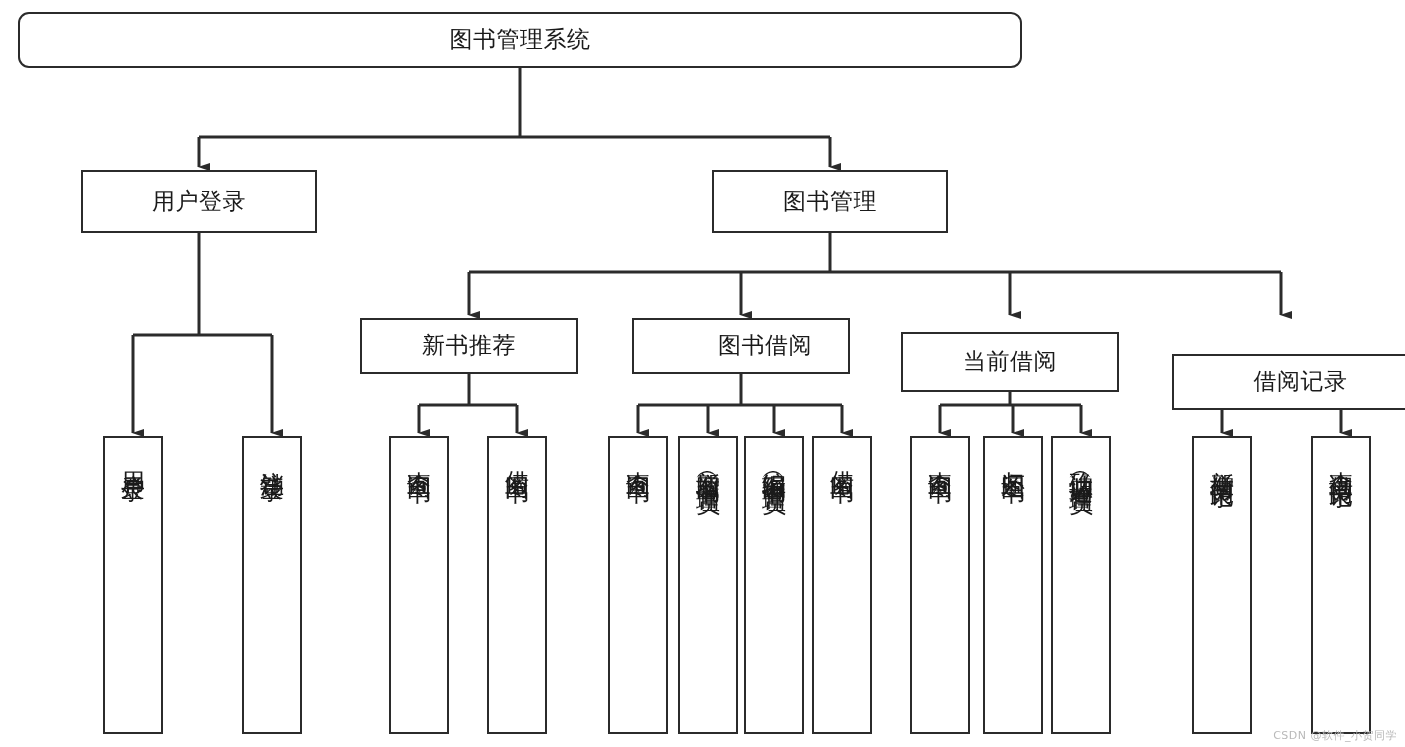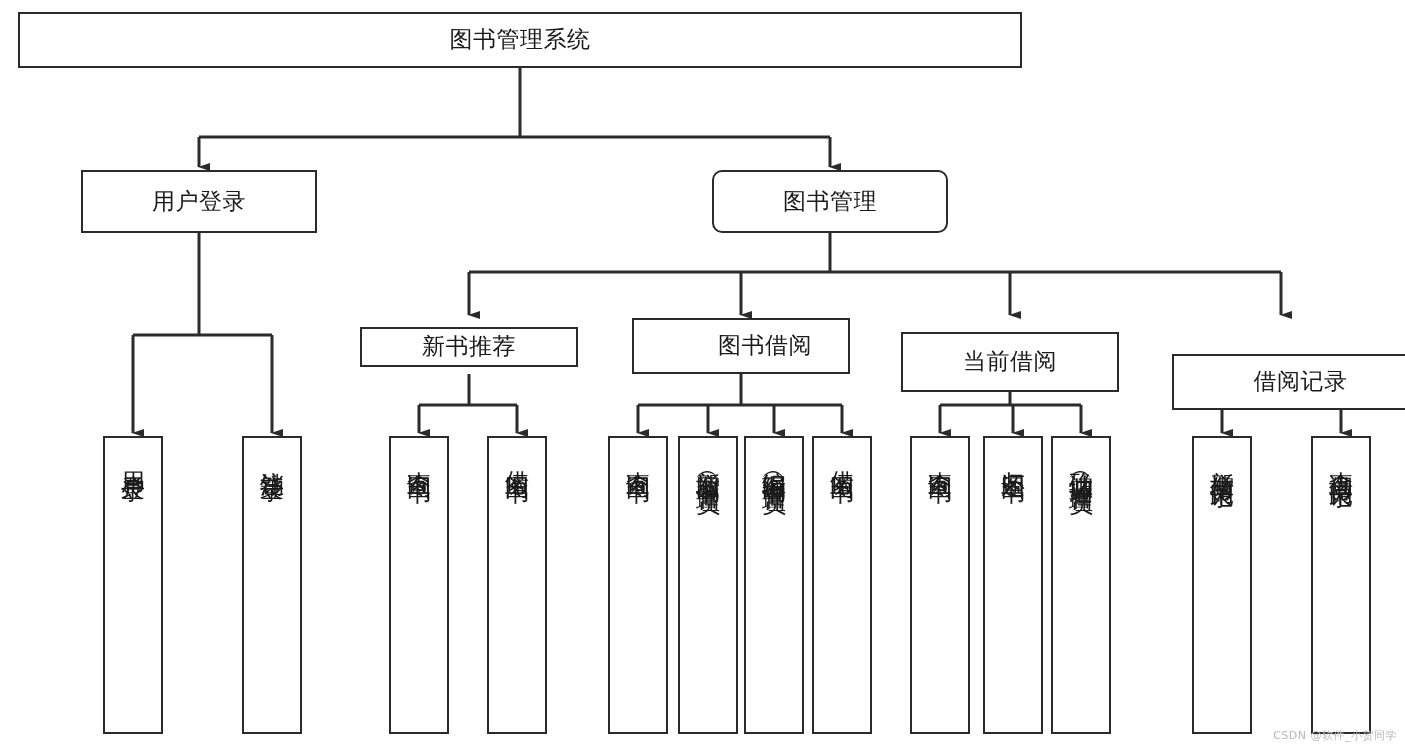--- a/index.html
+++ b/index.html
@@ -110,30 +110,30 @@
         <path d="M 1013 405 L 1013 433" marker-end="url(#arrowhead)"></path>
         <path d="M 1081 405 L 1081 433" marker-end="url(#arrowhead)"></path>
         <path d="M 1281 374 L 1281 405"></path>
         <path d="M 1222 405 L 1341 405"></path>
         <path d="M 1222 405 L 1222 433" marker-end="url(#arrowhead)"></path>
         <path d="M 1341 405 L 1341 433" marker-end="url(#arrowhead)"></path>
       </g>
   </svg>
 
   <div id="nodes-layer">
-      <div class="node horizontal" style="left: 18px; top: 12px; width: 1004px; height: 56px;">
+      <div class="node horizontal" style="left: 18px; top: 12px; width: 1004px; height: 56px; border-radius: 11px;">
         <span class="node-label">图书管理系统</span>
       </div>
       <div class="node horizontal" style="left: 81px; top: 170px; width: 236px; height: 63px;">
         <span class="node-label">用户登录</span>
       </div>
-      <div class="node horizontal" style="left: 712px; top: 170px; width: 236px; height: 63px; border-radius: 10px;">
+      <div class="node horizontal" style="left: 712px; top: 170px; width: 236px; height: 63px;">
         <span class="node-label">图书管理</span>
       </div>
-      <div class="node horizontal" style="left: 360px; top: 327px; width: 218px; height: 40px;">
+      <div class="node horizontal" style="left: 360px; top: 318px; width: 218px; height: 56px;">
         <span class="node-label">新书推荐</span>
       </div>
       <div class="node horizontal" style="left: 632px; top: 318px; width: 218px; height: 56px; padding-left: 48px;">
         <span class="node-label">图书借阅</span>
       </div>
       <div class="node horizontal" style="left: 901px; top: 332px; width: 218px; height: 60px;">
         <span class="node-label">当前借阅</span>
       </div>
       <div class="node horizontal" style="left: 1172px; top: 318px; width: 257px; height: 56px; margin-top: 36px;">
         <span class="node-label">借阅记录</span>

